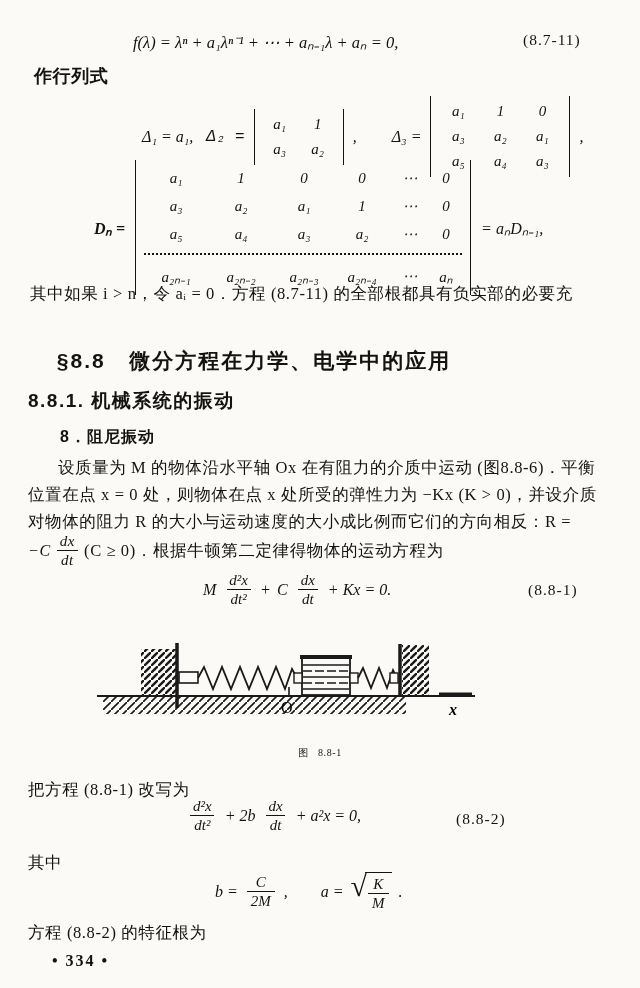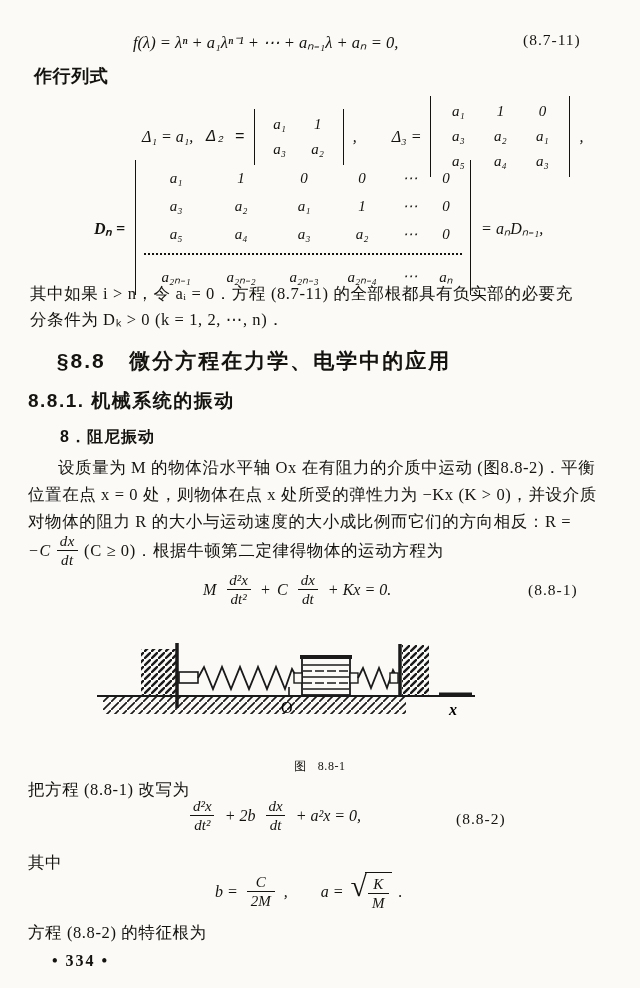--- a/index.html
+++ b/index.html
@@ -102,31 +102,30 @@
       <span class="cell">a₂ₙ₋₂</span>
       <span class="cell">a₂ₙ₋₃</span>
       <span class="cell">a₂ₙ₋₄</span>
       <span class="cell">⋯</span>
       <span class="cell">aₙ</span>
     </span>
     <span class="math">= aₙDₙ₋₁,</span>
   </div>
 
   <div class="abs cjk" style="left:30px; top:281px;">其中如果 i &gt; n，令 aᵢ = 0．方程 (8.7-11) 的全部根都具有负实部的必要充</div>
-  <div class="abs cjk" style="left:30px; top:307px;">分条件为 Dₖ &gt; 0 (k = 1, 2, ⋯, n)．</div>
 
   <div class="abs heading-sans" style="left:0; top:347px; width:508px; text-align:center; font-size:21px; letter-spacing:2px;">
     <span>§8.8</span><span class="pre">   </span><span>微分方程在力学、电学中的应用</span>
   </div>
 
   <div class="abs heading-sans" style="left:28px; top:388px; font-size:19px; letter-spacing:1.5px;">8.8.1. 机械系统的振动</div>
 
   <div class="abs heading-sans" style="left:60px; top:427px; font-size:16px; letter-spacing:1px;">8．阻尼振动</div>
 
-  <div class="abs cjk" style="left:58px; top:455px;">设质量为 M 的物体沿水平轴 Ox 在有阻力的介质中运动 (图8.8-2)．平衡</div>
+  <div class="abs cjk" style="left:58px; top:455px;">设质量为 M 的物体沿水平轴 Ox 在有阻力的介质中运动 (图8.8-6)．平衡</div>
   <div class="abs cjk" style="left:28px; top:482px;">位置在点 x = 0 处，则物体在点 x 处所受的弹性力为 −Kx (K &gt; 0)，并设介质</div>
   <div class="abs cjk" style="left:28px; top:509px;">对物体的阻力 R 的大小与运动速度的大小成比例而它们的方向相反：R =</div>
   <div class="abs cjk flexrow" style="left:28px; top:533px; gap:3px;">
     <span class="math">−C</span>
     <span class="frac" style="font-size:15px;">
       <span class="num">dx</span>
       <span class="den">dt</span>
     </span>
     <span> (C ≥ 0)．根据牛顿第二定律得物体的运动方程为</span>
   </div>
@@ -184,21 +183,21 @@
 
     <line x1="2" y1="58" x2="380" y2="58" stroke="#1a1a1a" stroke-width="2"></line>
     <rect x="8" y="59" width="303" height="17" fill="url(#hatch)"></rect>
     <line x1="344" y1="56.5" x2="377" y2="56.5" stroke="#1a1a1a" stroke-width="4"></line>
 
     <line x1="194" y1="49" x2="194" y2="59" stroke="#1a1a1a" stroke-width="1.6"></line>
     <text x="186" y="75" font-size="16" font-family="Liberation Serif, serif">O</text>
     <text x="354" y="77" font-size="16" font-style="italic" font-weight="bold" font-family="Liberation Serif, serif">x</text>
   </svg>
 
-  <div class="abs cjk pre" style="left:0; top:745px; width:640px; text-align:center; font-size:12px;margin-top:12px;">图   8.8-1</div>
+  <div class="abs cjk pre" style="left:0; top:745px; width:640px; text-align:center; font-size:10px;">图   8.8-1</div>
 
   <div class="abs cjk" style="left:28px; top:777px;">把方程 (8.8-1) 改写为</div>
 
   <div class="abs eqrow math" style="left:187px; top:798px; font-size:16px;">
     <span class="frac" style="font-size:15px;">
       <span class="num">d²x</span>
       <span class="den">dt²</span>
     </span>
     <span>+ 2b</span>
     <span class="frac" style="font-size:15px;">

